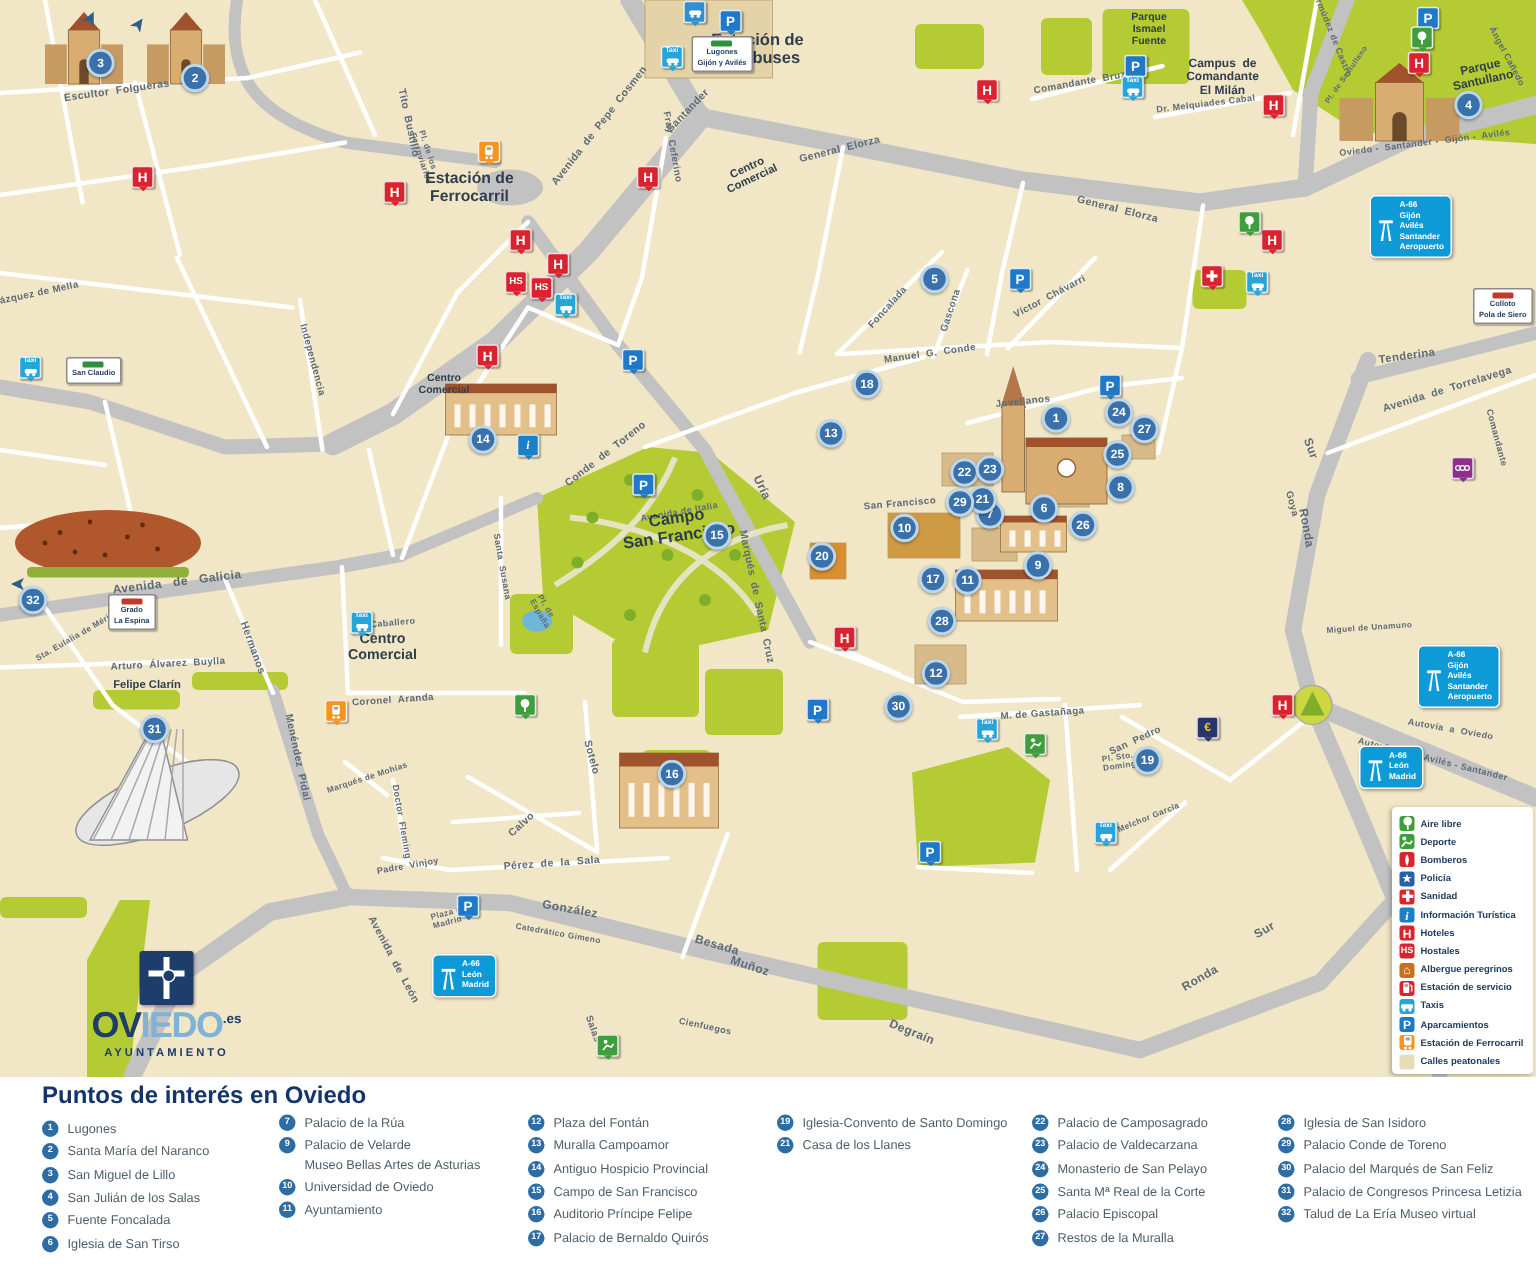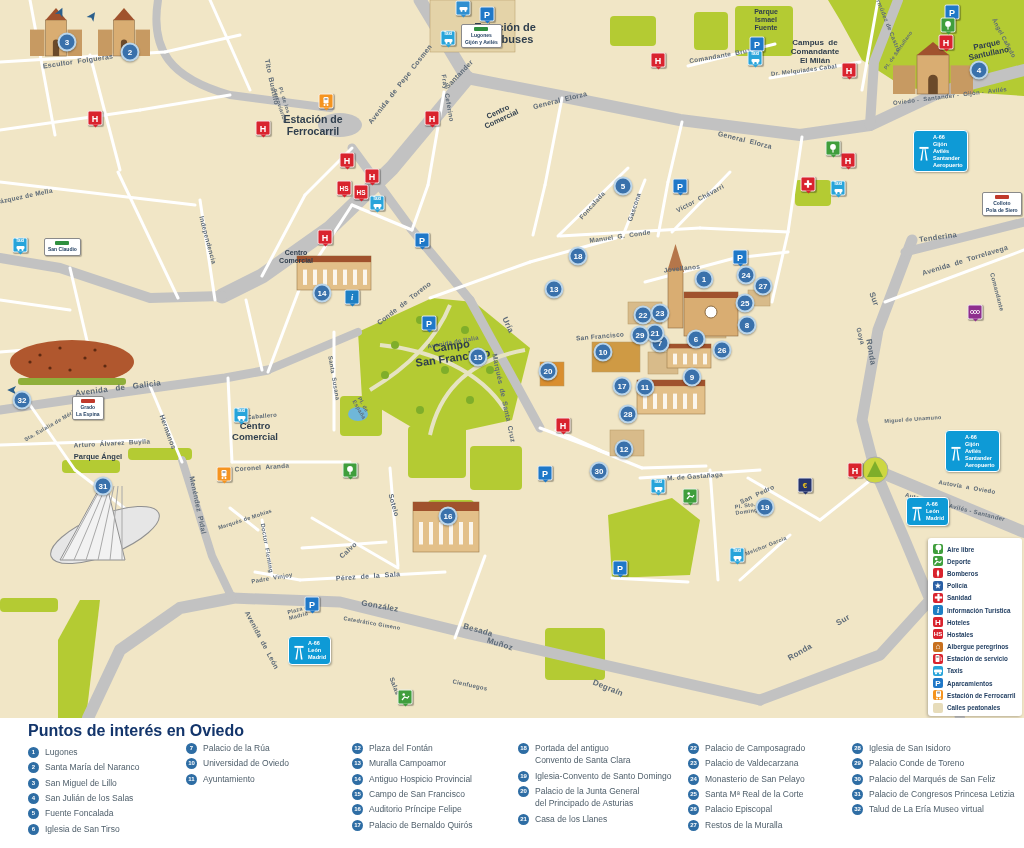--- a/index.html
+++ b/index.html
@@ -334,21 +334,21 @@
       <div class="big-label" style="left: 452px; top: 352px; font-size: 11px; --r: -8deg;">Campo
 San Francisco</div>
       <div class="big-label" style="left: 815px; top: 52px; font-size: 8px; --r: 0deg;">Campus  de
 Comandante
 El Milán</div>
       <div class="big-label" style="left: 766px; top: 20px; font-size: 7px; --r: 0deg;">Parque
 Ismael
 Fuente</div>
       <div class="big-label" style="left: 988px; top: 50px; font-size: 8px; --r: -12deg;">Parque
 Santullano</div>
-      <div class="big-label" style="left: 98px; top: 457px; font-size: 7.5px; --r: 0deg;">Parque Ángel</div>
+      <div class="big-label" style="left: 98px; top: 457px; font-size: 7.5px; --r: 0deg;">Felipe Clarín</div>
       <div class="arrow" style="left: 60px; top: 12px; --r: -65deg;">➤</div>
       <div class="arrow" style="left: 92px; top: 16px; --r: -55deg;">➤</div>
       <div class="arrow" style="left: 12px; top: 390px; --r: 180deg;">➤</div>
     </div>
   <div id="markers">
       <div class="im im-hotel" style="left: 95px; top: 118px; background: rgb(217, 35, 46); --c: #d9232e;">
         <b style="font-size:9px">H</b>
       </div>
       <div class="im im-hotel" style="left: 263px; top: 128px; background: rgb(217, 35, 46); --c: #d9232e;">
         <b style="font-size:9px">H</b>
@@ -658,20 +658,29 @@
       <div class="sign-l" style="left: 72px; top: 396px;">
         <div class="chip" style="background: rgb(192, 57, 43);"></div>
         <div class="ln" style="white-space: pre;">Grado
 La Espina</div>
       </div>
       <div class="sign-l" style="left: 44px; top: 238px;">
         <div class="chip" style="background: rgb(47, 143, 63);"></div>
         <div class="ln" style="white-space: pre;">San Claudio</div>
       </div>
     </div>
+  <div id="logo">
+    <div class="cross-box">
+      <div class="cb-v"></div>
+        <div class="cb-h"></div>
+        <div class="cb-c"></div>
+    </div>
+    <div class="word"><span class="ov">OV</span><span class="iedo">IEDO</span><span class="es">.es</span></div>
+    <div class="ayto">AYUNTAMIENTO</div>
+  </div>
   <div id="legend">
       <div class="lg-row">
         <div class="lg-ic" style="background: rgb(63, 158, 60);">
           <svg width="9" height="10" viewBox="0 0 9 10">
             <circle cx="4.5" cy="3.4" r="2.9" fill="#fff"></circle>
             <rect x="3.9" y="5.5" width="1.2" height="3.6" fill="#fff"></rect>
           </svg>
         </div>
         <div class="lg-lb">Aire libre</div>
       </div>
@@ -802,20 +811,25 @@
         <div class="poi-num">6</div>
         <div class="poi-txt">Iglesia de San Tirso</div>
       </div>
     </div>
     <div class="poi-col" style="left: 186px;">
       <div class="poi-item">
         <div class="poi-num">7</div>
         <div class="poi-txt">Palacio de la Rúa</div>
       </div>
       <div class="poi-item">
+        <div class="poi-num">9</div>
+        <div class="poi-txt">Palacio de Velarde
+Museo Bellas Artes de Asturias</div>
+      </div>
+      <div class="poi-item">
         <div class="poi-num">10</div>
         <div class="poi-txt">Universidad de Oviedo</div>
       </div>
       <div class="poi-item">
         <div class="poi-num">11</div>
         <div class="poi-txt">Ayuntamiento</div>
       </div>
     </div>
     <div class="poi-col" style="left: 352px;">
       <div class="poi-item">
@@ -838,32 +852,22 @@
         <div class="poi-num">16</div>
         <div class="poi-txt">Auditorio Príncipe Felipe</div>
       </div>
       <div class="poi-item">
         <div class="poi-num">17</div>
         <div class="poi-txt">Palacio de Bernaldo Quirós</div>
       </div>
     </div>
     <div class="poi-col" style="left: 518px;">
       <div class="poi-item">
-        <div class="poi-num">18</div>
-        <div class="poi-txt">Portada del antiguo
-Convento de Santa Clara</div>
-      </div>
-      <div class="poi-item">
         <div class="poi-num">19</div>
         <div class="poi-txt">Iglesia-Convento de Santo Domingo</div>
-      </div>
-      <div class="poi-item">
-        <div class="poi-num">20</div>
-        <div class="poi-txt">Palacio de la Junta General
-del Principado de Asturias</div>
       </div>
       <div class="poi-item">
         <div class="poi-num">21</div>
         <div class="poi-txt">Casa de los Llanes</div>
       </div>
     </div>
     <div class="poi-col" style="left: 852px;">
       <div class="poi-item">
         <div class="poi-num">28</div>
         <div class="poi-txt">Iglesia de San Isidoro</div>

